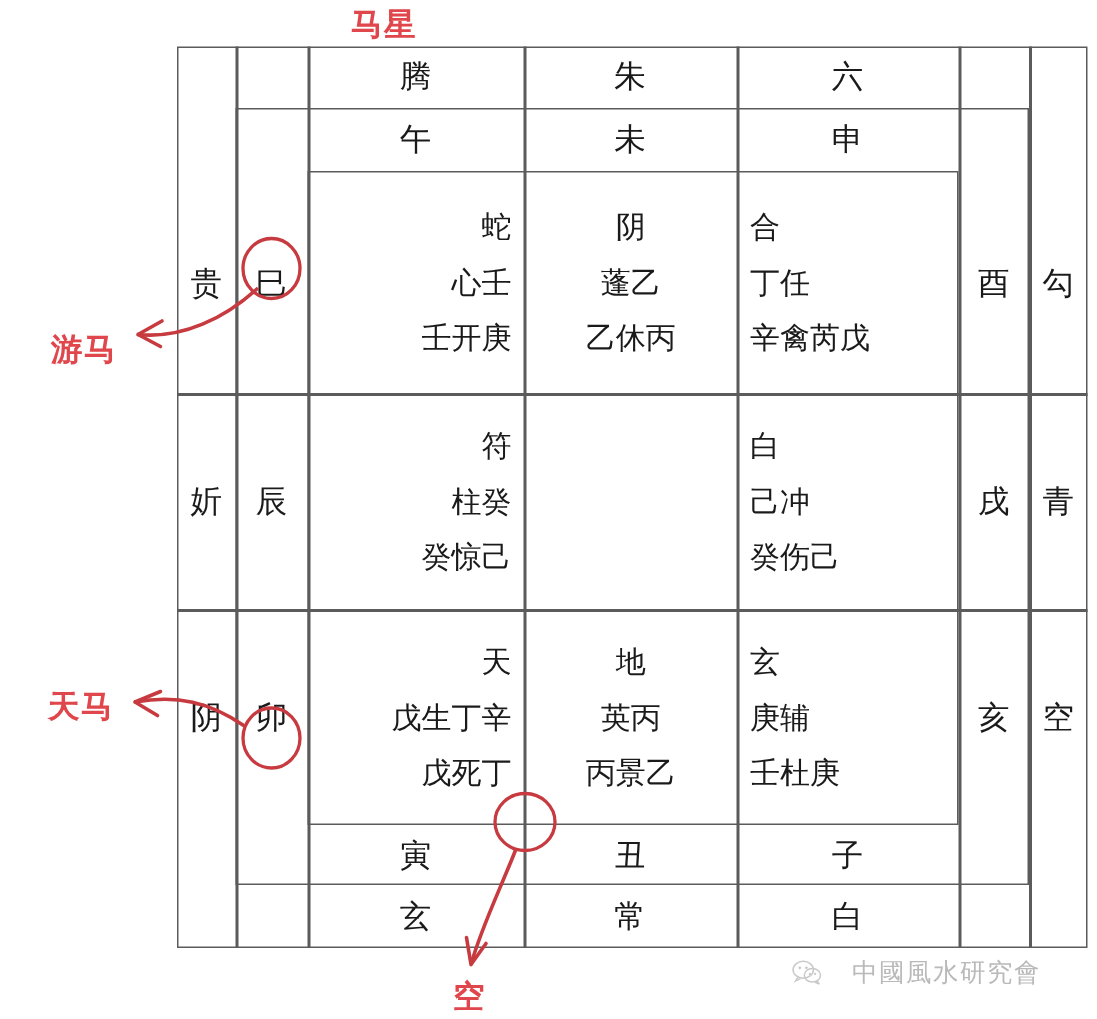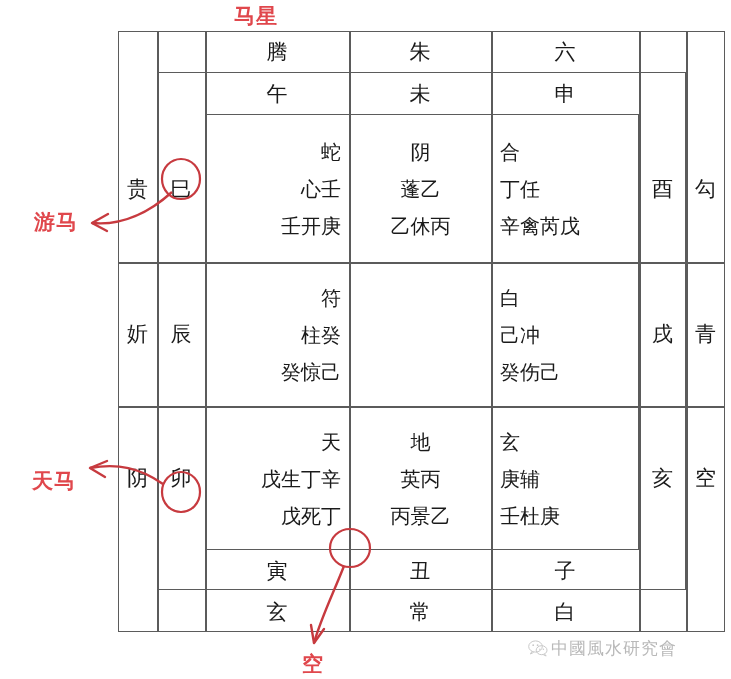--- a/index.html
+++ b/index.html
@@ -16,22 +16,22 @@
   
   .red-label{
     position:absolute;
     color:#e0474c;
     font-size:21px;
     font-weight:700;
     letter-spacing:1px;
     white-space:nowrap;
   }
   #lbl-mastar{left:234px;top:2px;}
-  #lbl-youma{left:34px;top:208px;}
-  #lbl-tianma{left:32px;top:467px;}
+  #lbl-youma{left:34px;top:219px;}
+  #lbl-tianma{left:32px;top:457px;}
   #lbl-kong{left:302px;top:650px;}
 
   
   .frame{position:absolute;border:1.5px solid #5b5b5b;box-sizing:border-box;background:transparent;}
   #frame-outer{left:118px;top:31px;width:607px;height:601px;}
   #frame-mid{left:157px;top:72px;width:529px;height:518px;}
   #frame-inner{left:205px;top:114px;width:434px;height:436px;}
 
   
   .vline{position:absolute;width:1.5px;background:#5b5b5b;}
@@ -118,21 +118,21 @@
   #p20{left:205px;top:407px;width:144px;height:143px;}
   #p21{left:350px;top:407px;width:141px;height:143px;}
   #p22{left:492px;top:407px;width:147px;height:143px;}
 
   
   #red-overlay{position:absolute;left:0;top:0;width:731px;height:679px;pointer-events:none;}
 
   
   #watermark{
     position:absolute;left:528px;top:637px;
-    display:flex;align-items:center;gap:3px;
+    display:flex;align-items:center;gap:20px;
     color:#b9b9b9;font-size:17px;white-space:nowrap;
   }
   #watermark .wm-text{letter-spacing:1px;}
 </style>
 </head>
 <body>
 
 <div class="root">
 
   <div class="red-label" id="lbl-mastar">马星</div>

